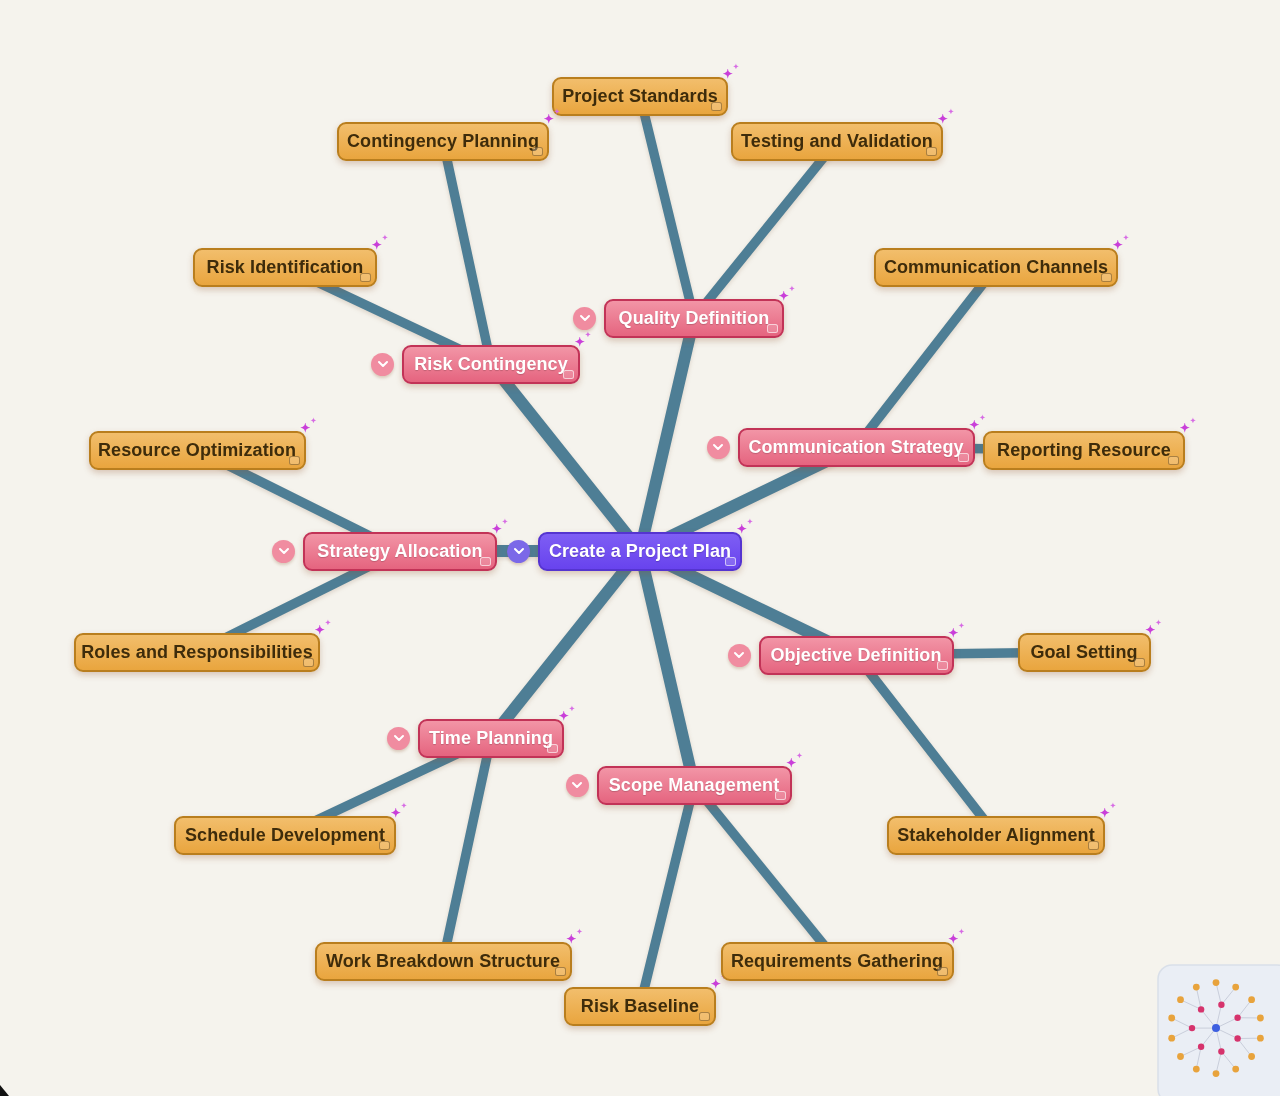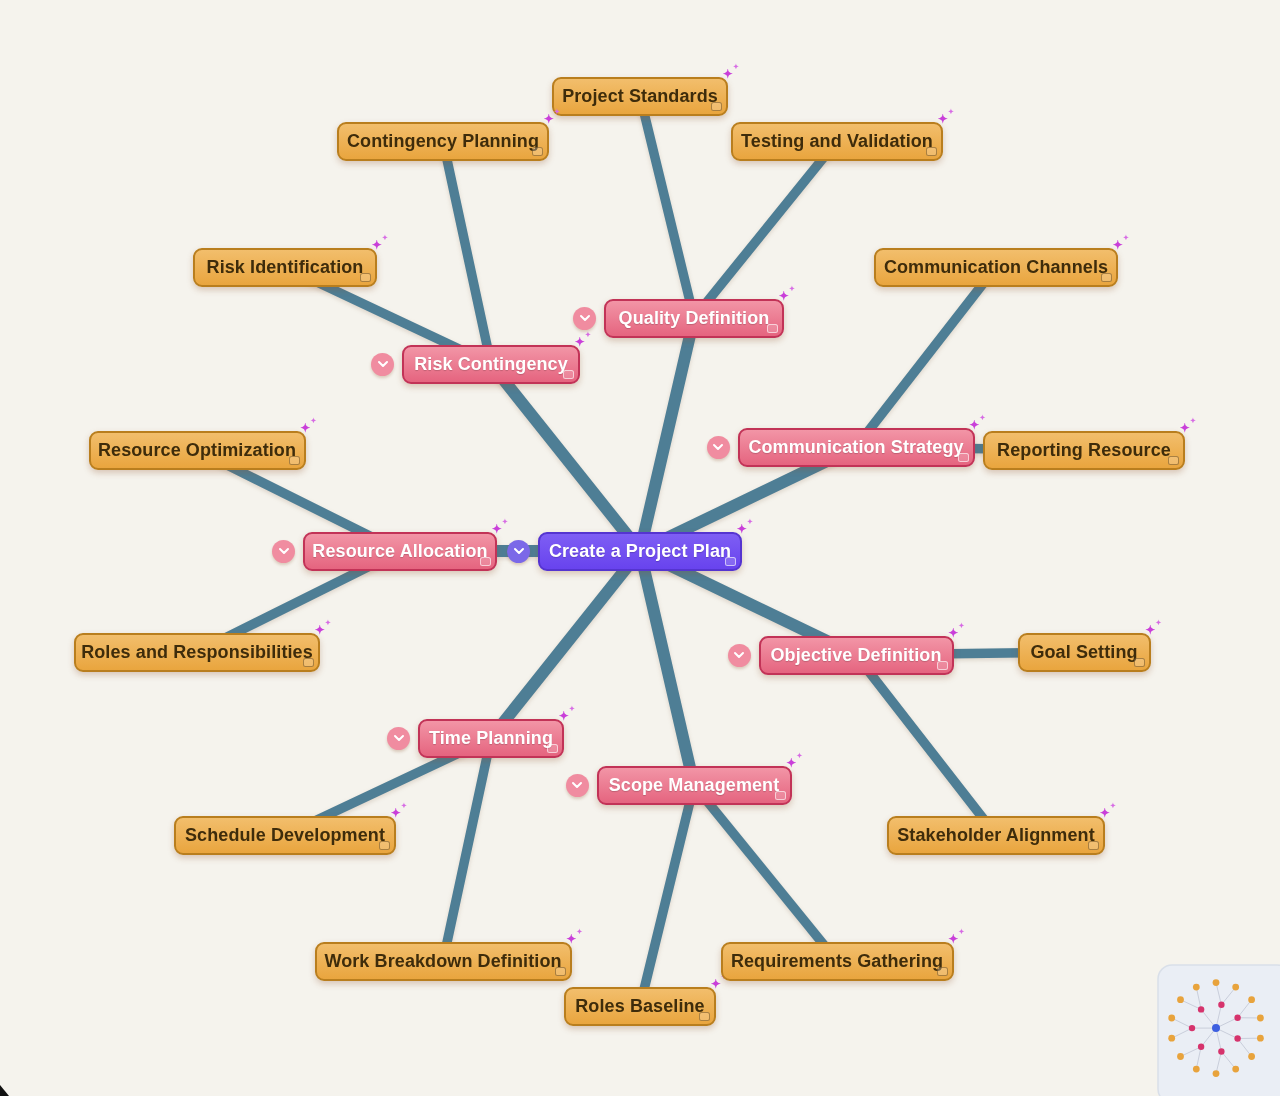--- a/index.html
+++ b/index.html
@@ -111,21 +111,21 @@
         <span class="label">Communication Strategy</span>
         <span class="sparkle">✦<i>✦</i></span>
         <span class="corner"></span>
       </div>
       <button class="chev pink" style="left: 706.5px; top: 435.5px;">
         <svg width="12" height="8" viewBox="0 0 12 8">
           <polyline points="2,2 6,6 10,2" fill="none" stroke="#fff" stroke-width="2" stroke-linecap="round" stroke-linejoin="round"></polyline>
         </svg>
       </button>
       <div class="node branch" style="left: 303px; top: 531.5px; width: 194px;">
-        <span class="label">Resource Allocation</span>
+        <span class="label">Strategy Allocation</span>
         <span class="sparkle">✦<i>✦</i></span>
         <span class="corner"></span>
       </div>
       <button class="chev pink" style="left: 272px; top: 539.5px;">
         <svg width="12" height="8" viewBox="0 0 12 8">
           <polyline points="2,2 6,6 10,2" fill="none" stroke="#fff" stroke-width="2" stroke-linecap="round" stroke-linejoin="round"></polyline>
         </svg>
       </button>
       <div class="node branch" style="left: 758.5px; top: 635.5px; width: 195px;">
         <span class="label">Objective Definition</span>
@@ -206,26 +206,26 @@
         <span class="label">Stakeholder Alignment</span>
         <span class="sparkle">✦<i>✦</i></span>
         <span class="corner"></span>
       </div>
       <div class="node leaf" style="left: 174px; top: 815.5px; width: 222px;">
         <span class="label">Schedule Development</span>
         <span class="sparkle">✦<i>✦</i></span>
         <span class="corner"></span>
       </div>
       <div class="node leaf" style="left: 314.5px; top: 941.5px; width: 257px;">
-        <span class="label">Work Breakdown Definition</span>
+        <span class="label">Work Breakdown Structure</span>
         <span class="sparkle">✦<i>✦</i></span>
         <span class="corner"></span>
       </div>
       <div class="node leaf" style="left: 564px; top: 986.5px; width: 152px;">
-        <span class="label">Roles Baseline</span>
+        <span class="label">Risk Baseline</span>
         <span class="sparkle">✦<i>✦</i></span>
         <span class="corner"></span>
       </div>
       <div class="node leaf" style="left: 720.5px; top: 941.5px; width: 233px;">
         <span class="label">Requirements Gathering</span>
         <span class="sparkle">✦<i>✦</i></span>
         <span class="corner"></span>
       </div>
     </div>
   <svg id="minimap" width="135" height="140" style="left: 1157px; top: 964px;">

